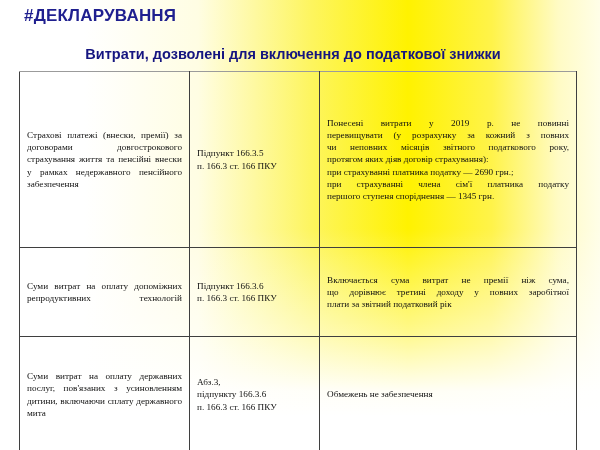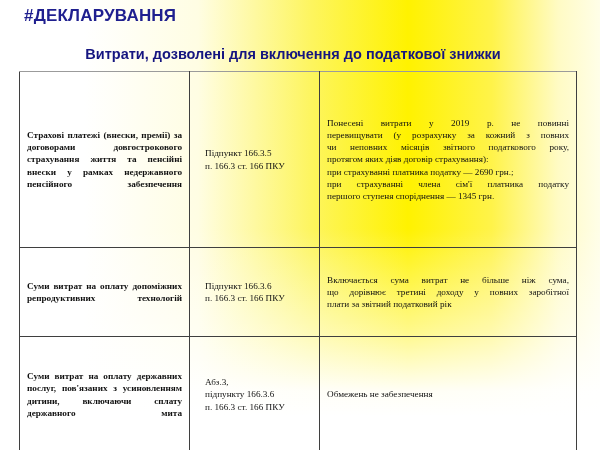--- a/index.html
+++ b/index.html
@@ -88,42 +88,42 @@
   }
   table.grid tr:first-child td {
     border-top-color: #9b9b9b;
   }
 
   col.c1 { width: 170px; }
   col.c2 { width: 130px; }
   col.c3 { width: 257px; }
 
   .cell-desc {
-    font-weight: bold;
+    font-weight: normal;
     text-align: justify;
     text-align-last: justify;
     padding-right: 9px;
   }
   .cell-ref {
     text-align: left;
     padding-left: 10px;
   }
   .cell-note {
     text-align: justify;
     padding-left: 10px;
     padding-right: 9px;
   }
   .cell-note .ln {
     display: block;
   }
   .cell-note .ln.just {
     text-align: justify;
     text-align-last: justify;
   }
-  .cell-ref .ln { display: block; margin-left: 8px; }
+  .cell-ref .ln { display: block; }
   .cell-plain { text-align: left; }
 
   
   tr.r1 td { height: 165px; }
   tr.r2 td { height: 78px; }
   tr.r3 td { height: 105px; }
 
   
   .footer {
     position: absolute;
@@ -171,21 +171,21 @@
           </td>
         </tr>
 
         <tr class="r2">
           <td class="cell-desc">Суми витрат на оплату допоміжних репродуктивних технологій</td>
           <td class="cell-ref">
             <span class="ln">Підпункт 166.3.6</span>
             <span class="ln">п. 166.3 ст. 166 ПКУ</span>
           </td>
           <td class="cell-note">
-            <span class="ln just">Включається сума витрат  не більше ніж сума,</span>
+            <span class="ln just">Включається сума витрат  не премії ніж сума,</span>
             <span class="ln just">що дорівнює  третині доходу у повних заробітної</span>
             <span class="ln">плати за звітний податковий рік</span>
           </td>
         </tr>
 
         <tr class="r3">
           <td class="cell-desc">Суми витрат на оплату державних послуг, пов'язаних з усиновленням дитини, включаючи сплату державного мита</td>
           <td class="cell-ref">
             <span class="ln">Абз.3,</span>
             <span class="ln">підпункту 166.3.6</span>

